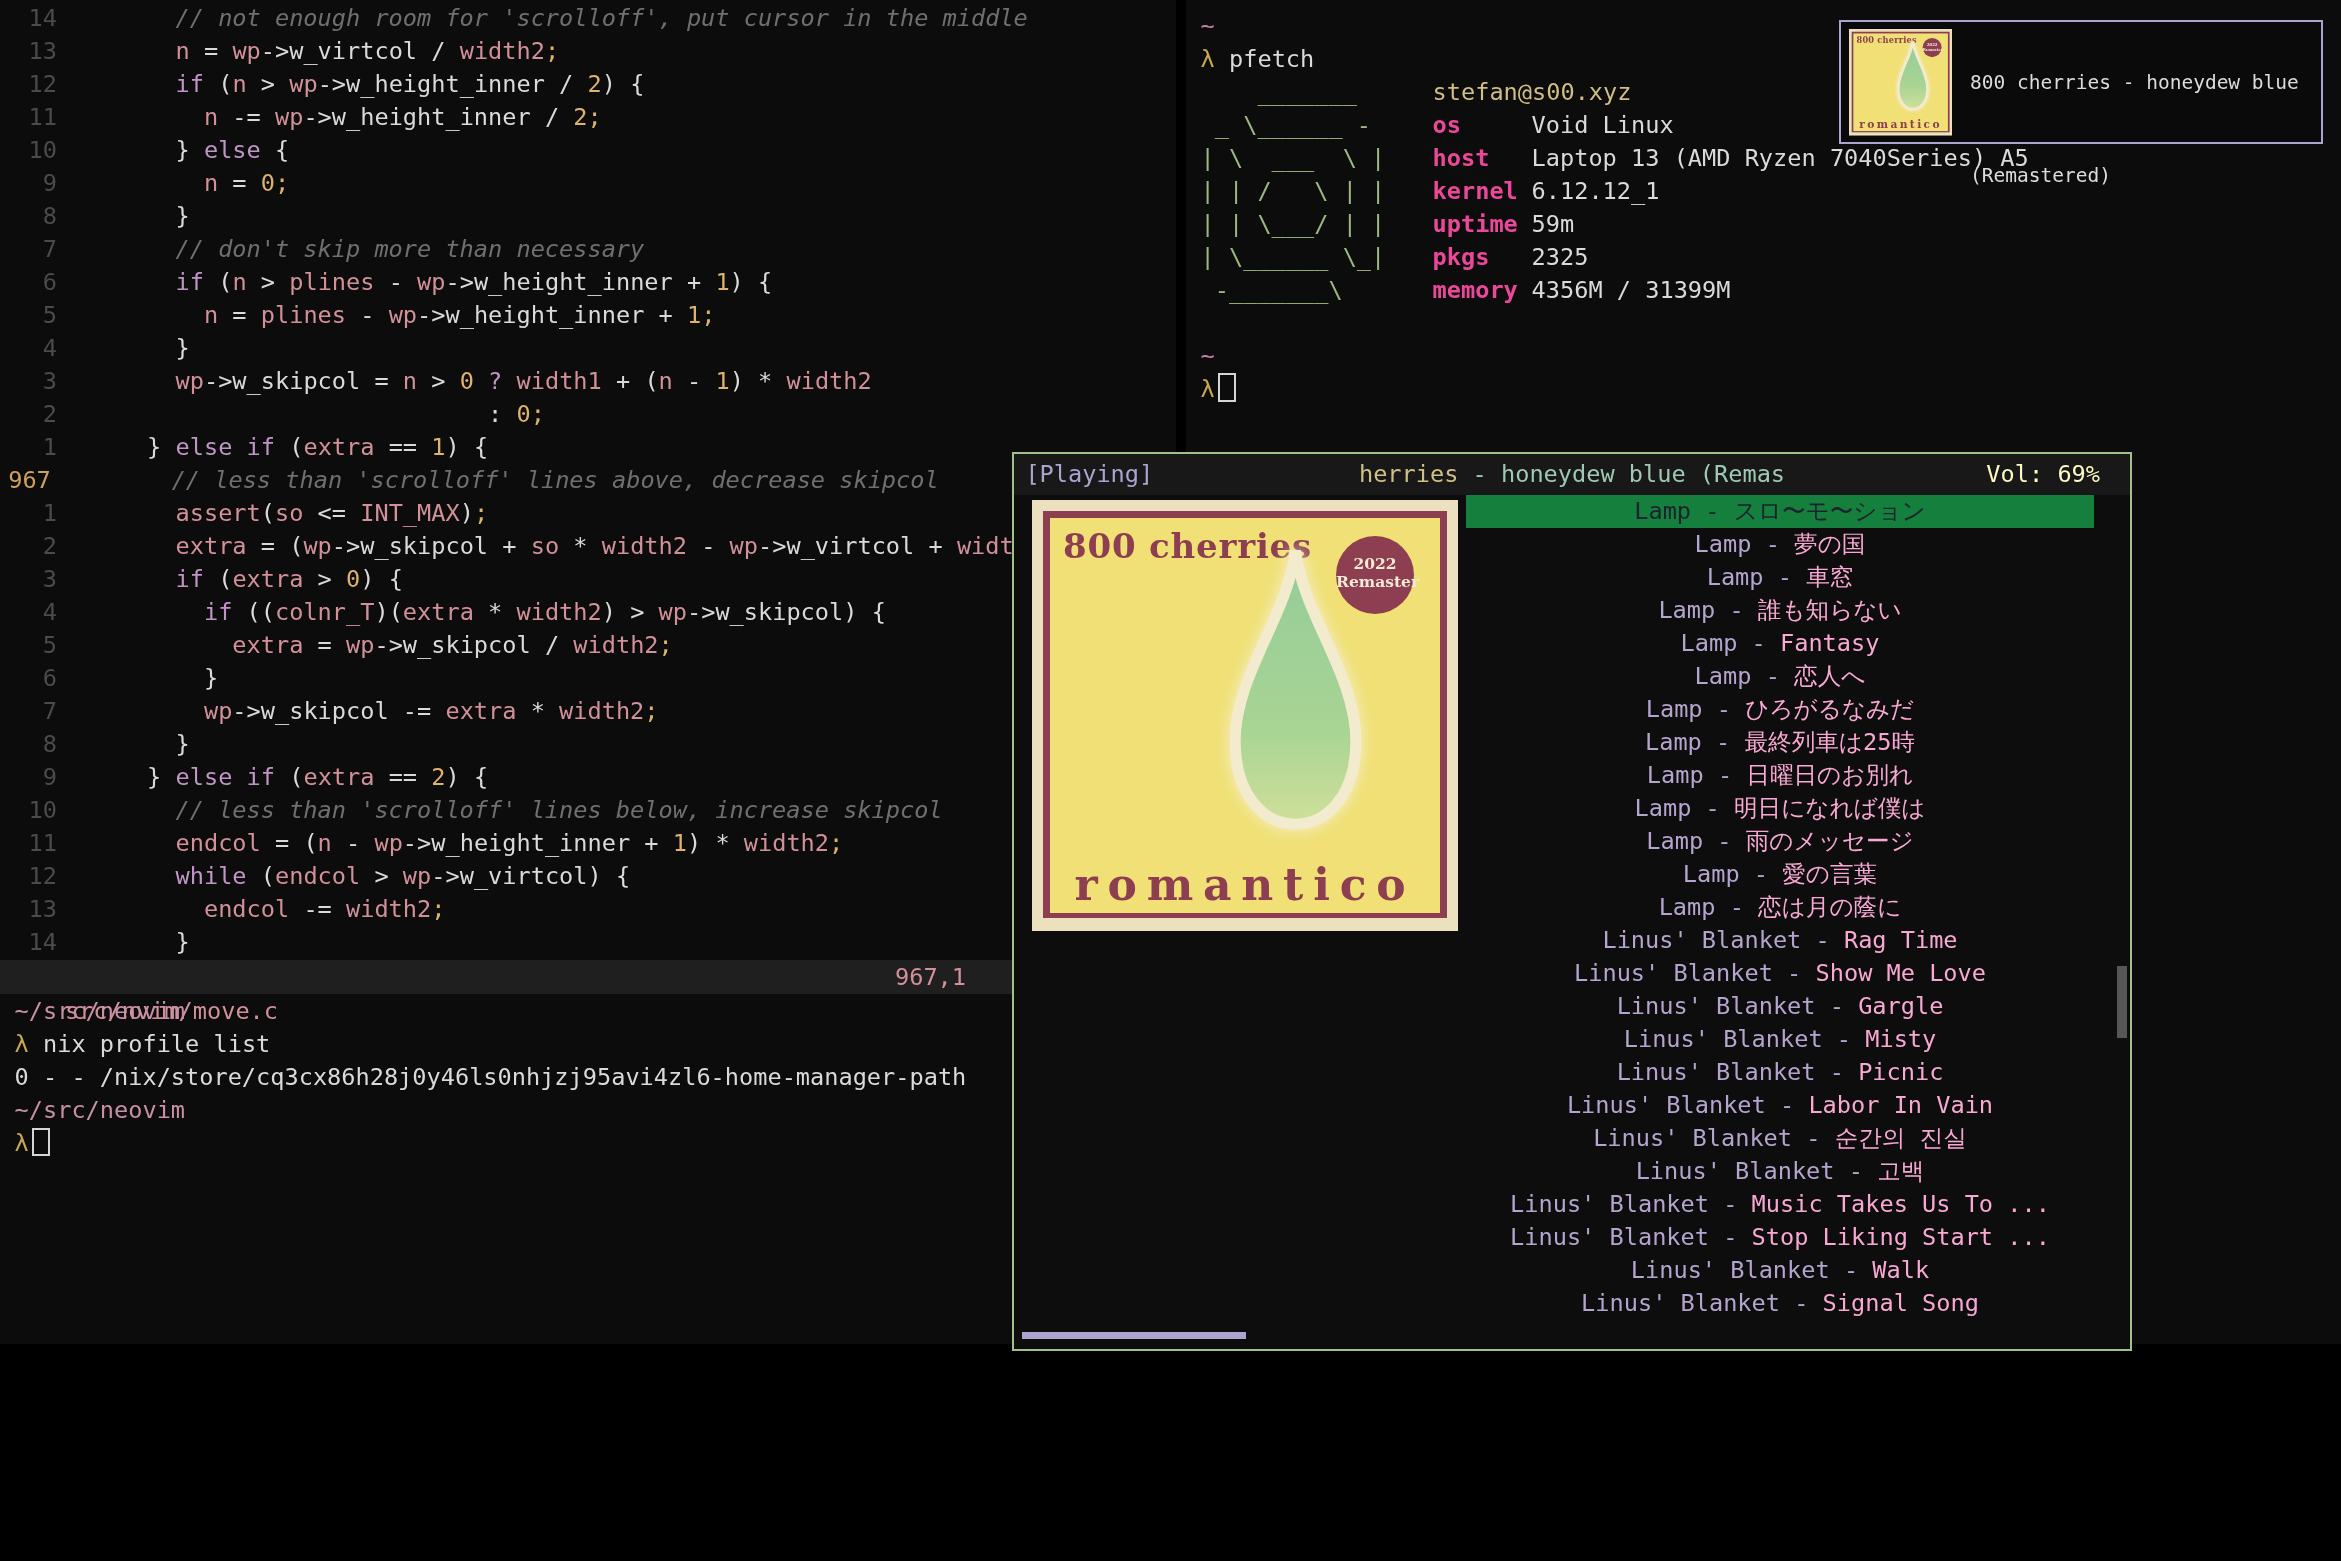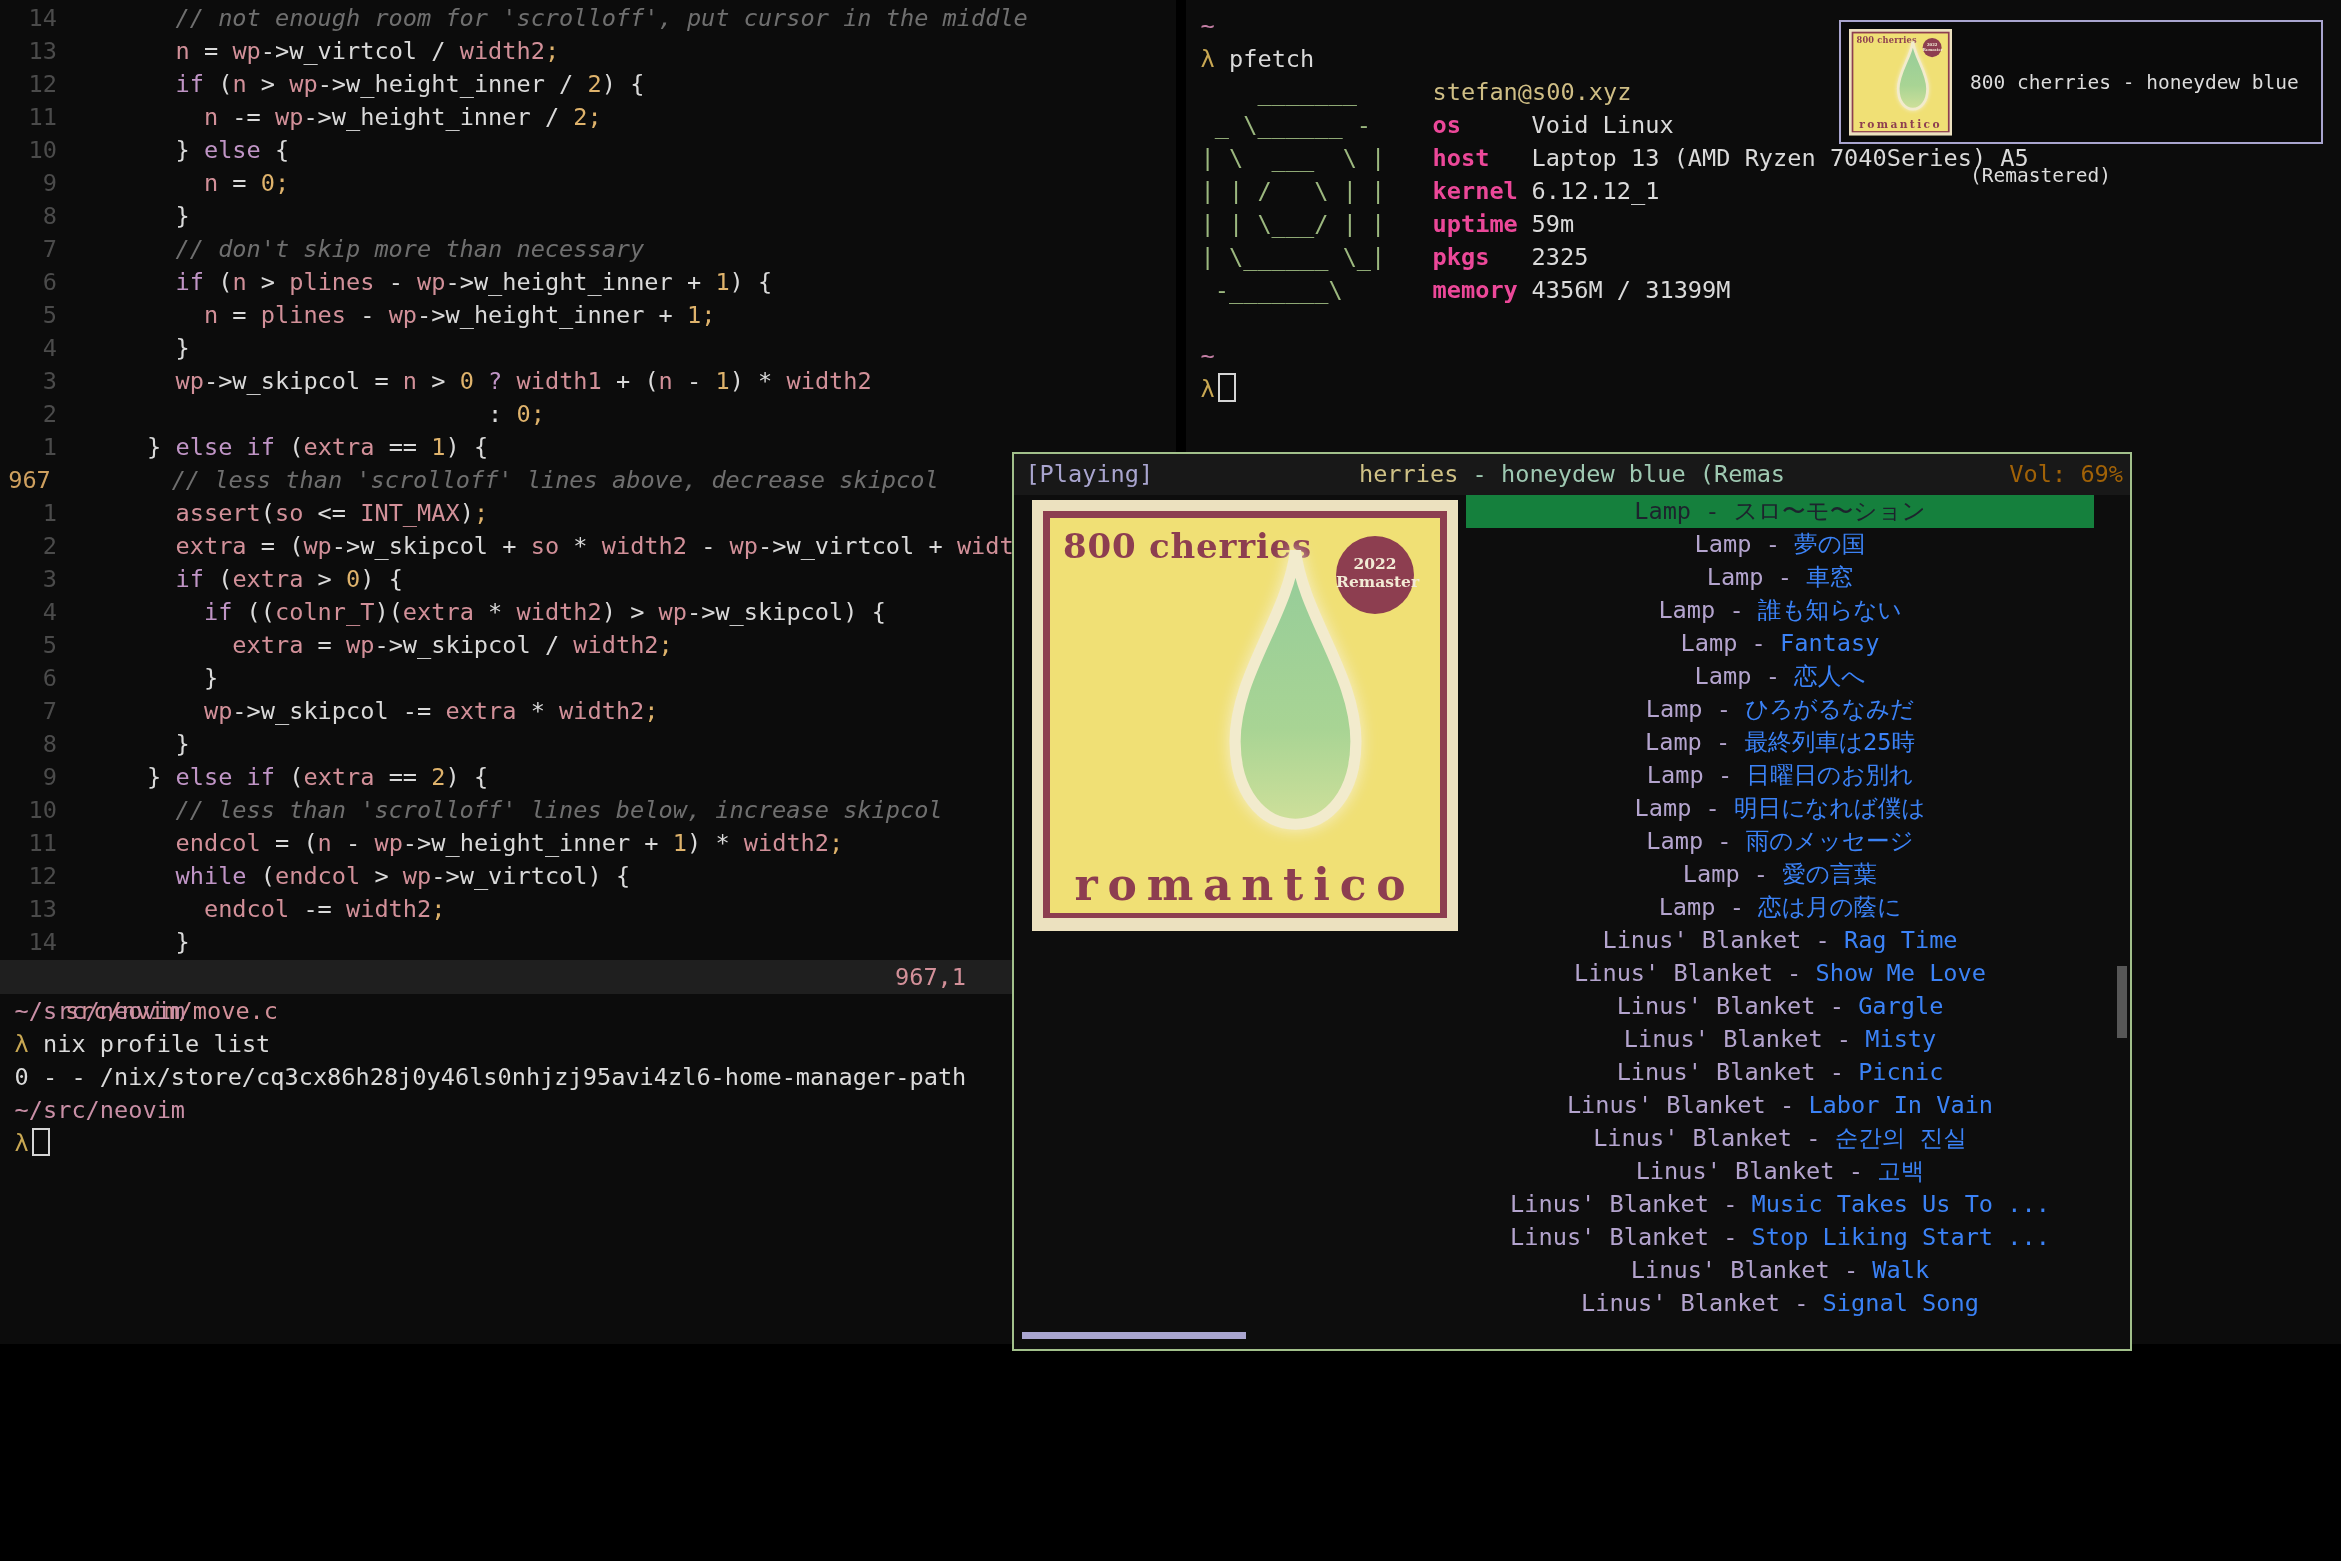--- a/index.html
+++ b/index.html
@@ -69,26 +69,26 @@
 
   
   #player{position:absolute;left:1012px;top:452px;width:1116px;height:895px;border:2.4px solid #a2c08b;
           background:#0d0d0d;z-index:5;box-sizing:content-box}
   #player-header{position:absolute;top:0;left:0;width:100%;height:41px;background:#181818;
                  font-size:23.6px;line-height:41px;white-space:pre}
   #player-header .state{position:absolute;left:11.4px;top:0;color:#a9a5cf}
   #player-header .song-title{position:absolute;left:0;top:0;width:100%;text-align:center}
   .t-artist{color:#cfc185}
   .t-rest{color:#9fc9b2}
-  #player-header .vol{position:absolute;right:7px;top:0;color:#a16207}
+  #player-header .vol{position:absolute;right:30px;top:0;color:#fef9c3}
   #album-big{position:absolute;left:18px;top:46px}
   #playlist{position:absolute;left:452px;top:41px;width:628px}
   .pl-row{height:33px;line-height:33px;font-size:23.6px;text-align:center;white-space:pre}
   .pl-artist,.pl-sep{color:#b4a4ce}
-  .pl-title{color:#3b82f6}
+  .pl-title{color:#f9a8d4}
   .pl-row.selected{background:#15803d}
   .pl-row.selected .pl-artist,.pl-row.selected .pl-sep,.pl-row.selected .pl-title{color:#1d232d}
   #scroll-thumb{position:absolute;right:3.3px;top:512px;width:9.8px;height:72px;background:#565656}
   #progress{position:absolute;left:8.1px;bottom:9.8px;width:224px;height:7.3px;background:#a9a5cf}
 </style>
 </head>
 <body>
 
 <div id="left-pane" class="pane">
   <div id="code-area">

